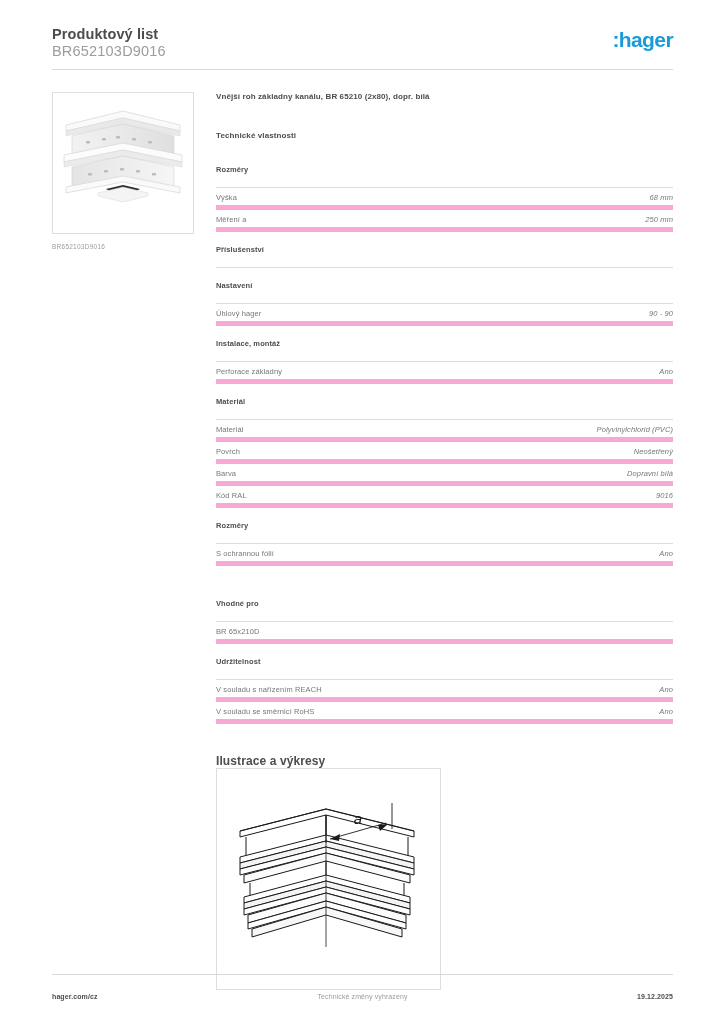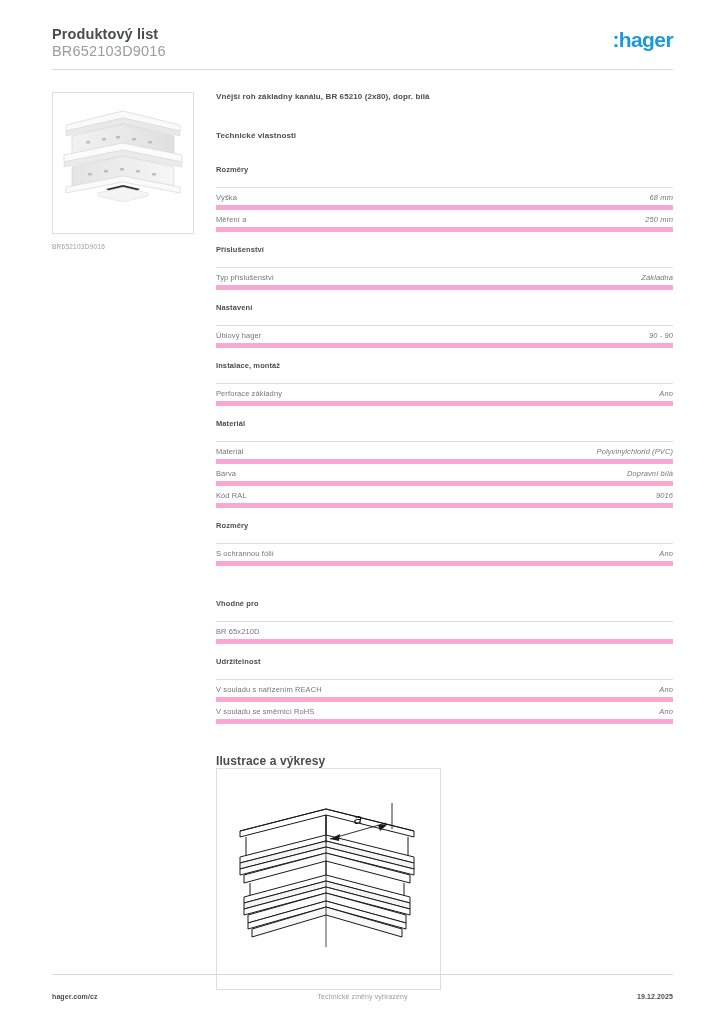--- a/index.html
+++ b/index.html
@@ -293,44 +293,44 @@
             <span class="spec-label">Výška</span>
             <span class="spec-value">68 mm</span>
           </div>
           <div class="spec-row">
             <span class="spec-label">Měření a</span>
             <span class="spec-value">250 mm</span>
           </div>
         </div>
         <div class="spec-group">
           <div class="group-title">Příslušenství</div>
-          <div class="spec-row">
-            <span class="spec-label">Typ příslušenství</span>
-            <span class="spec-value">Základna</span>
-          </div>
         </div>
         <div class="spec-group">
           <div class="group-title">Nastavení</div>
           <div class="spec-row">
             <span class="spec-label">Úhlový hager</span>
             <span class="spec-value">90 - 90</span>
           </div>
         </div>
         <div class="spec-group">
           <div class="group-title">Instalace, montáž</div>
           <div class="spec-row">
             <span class="spec-label">Perforace základny</span>
             <span class="spec-value">Ano</span>
           </div>
         </div>
         <div class="spec-group">
           <div class="group-title">Materiál</div>
           <div class="spec-row">
             <span class="spec-label">Materiál</span>
             <span class="spec-value">Polyvinylchlorid (PVC)</span>
+          </div>
+          <div class="spec-row">
+            <span class="spec-label">Povrch</span>
+            <span class="spec-value">Neošetřený</span>
           </div>
           <div class="spec-row">
             <span class="spec-label">Barva</span>
             <span class="spec-value">Dopravní bílá</span>
           </div>
           <div class="spec-row">
             <span class="spec-label">Kód RAL</span>
             <span class="spec-value">9016</span>
           </div>
         </div>

